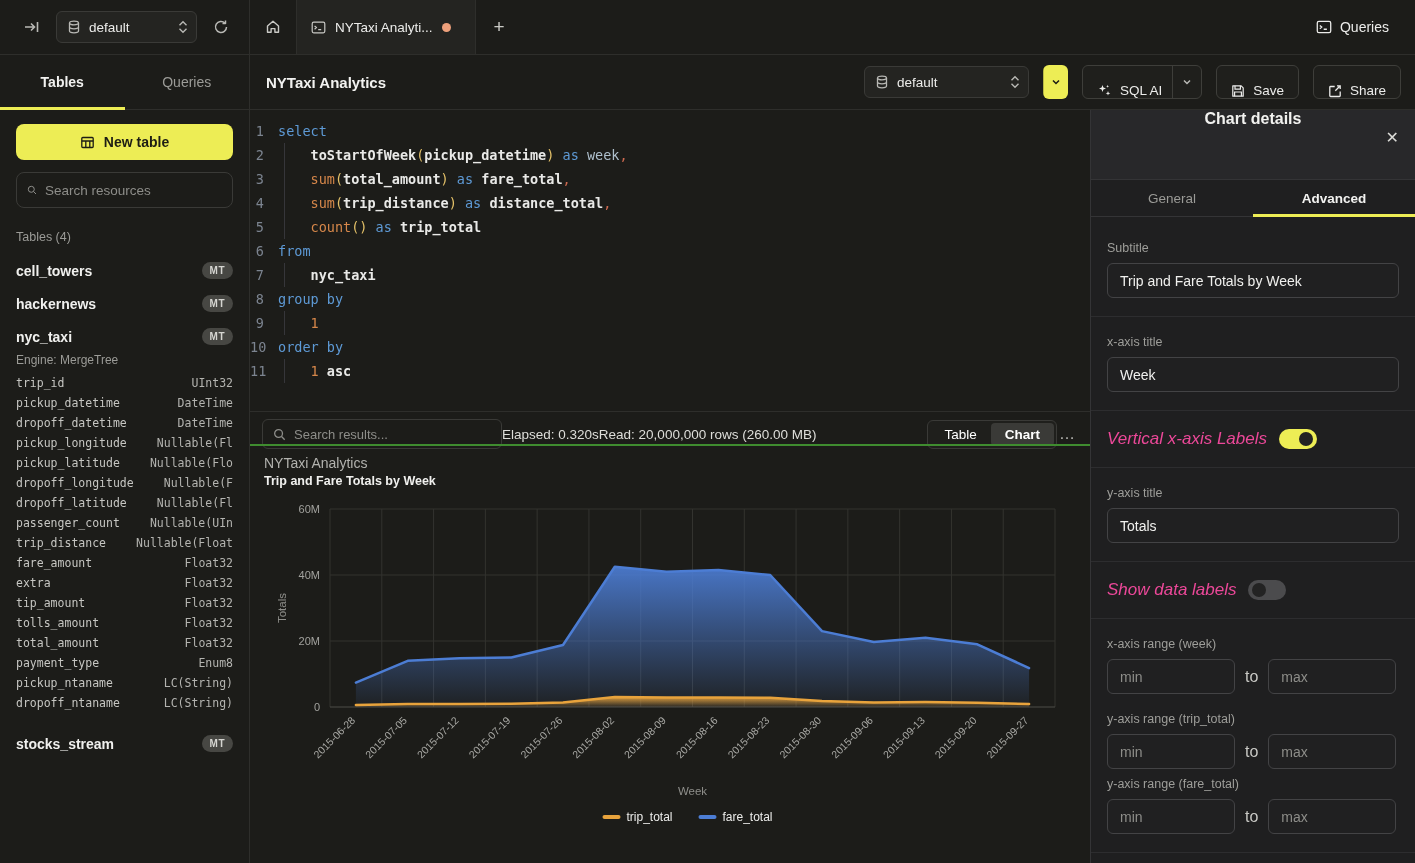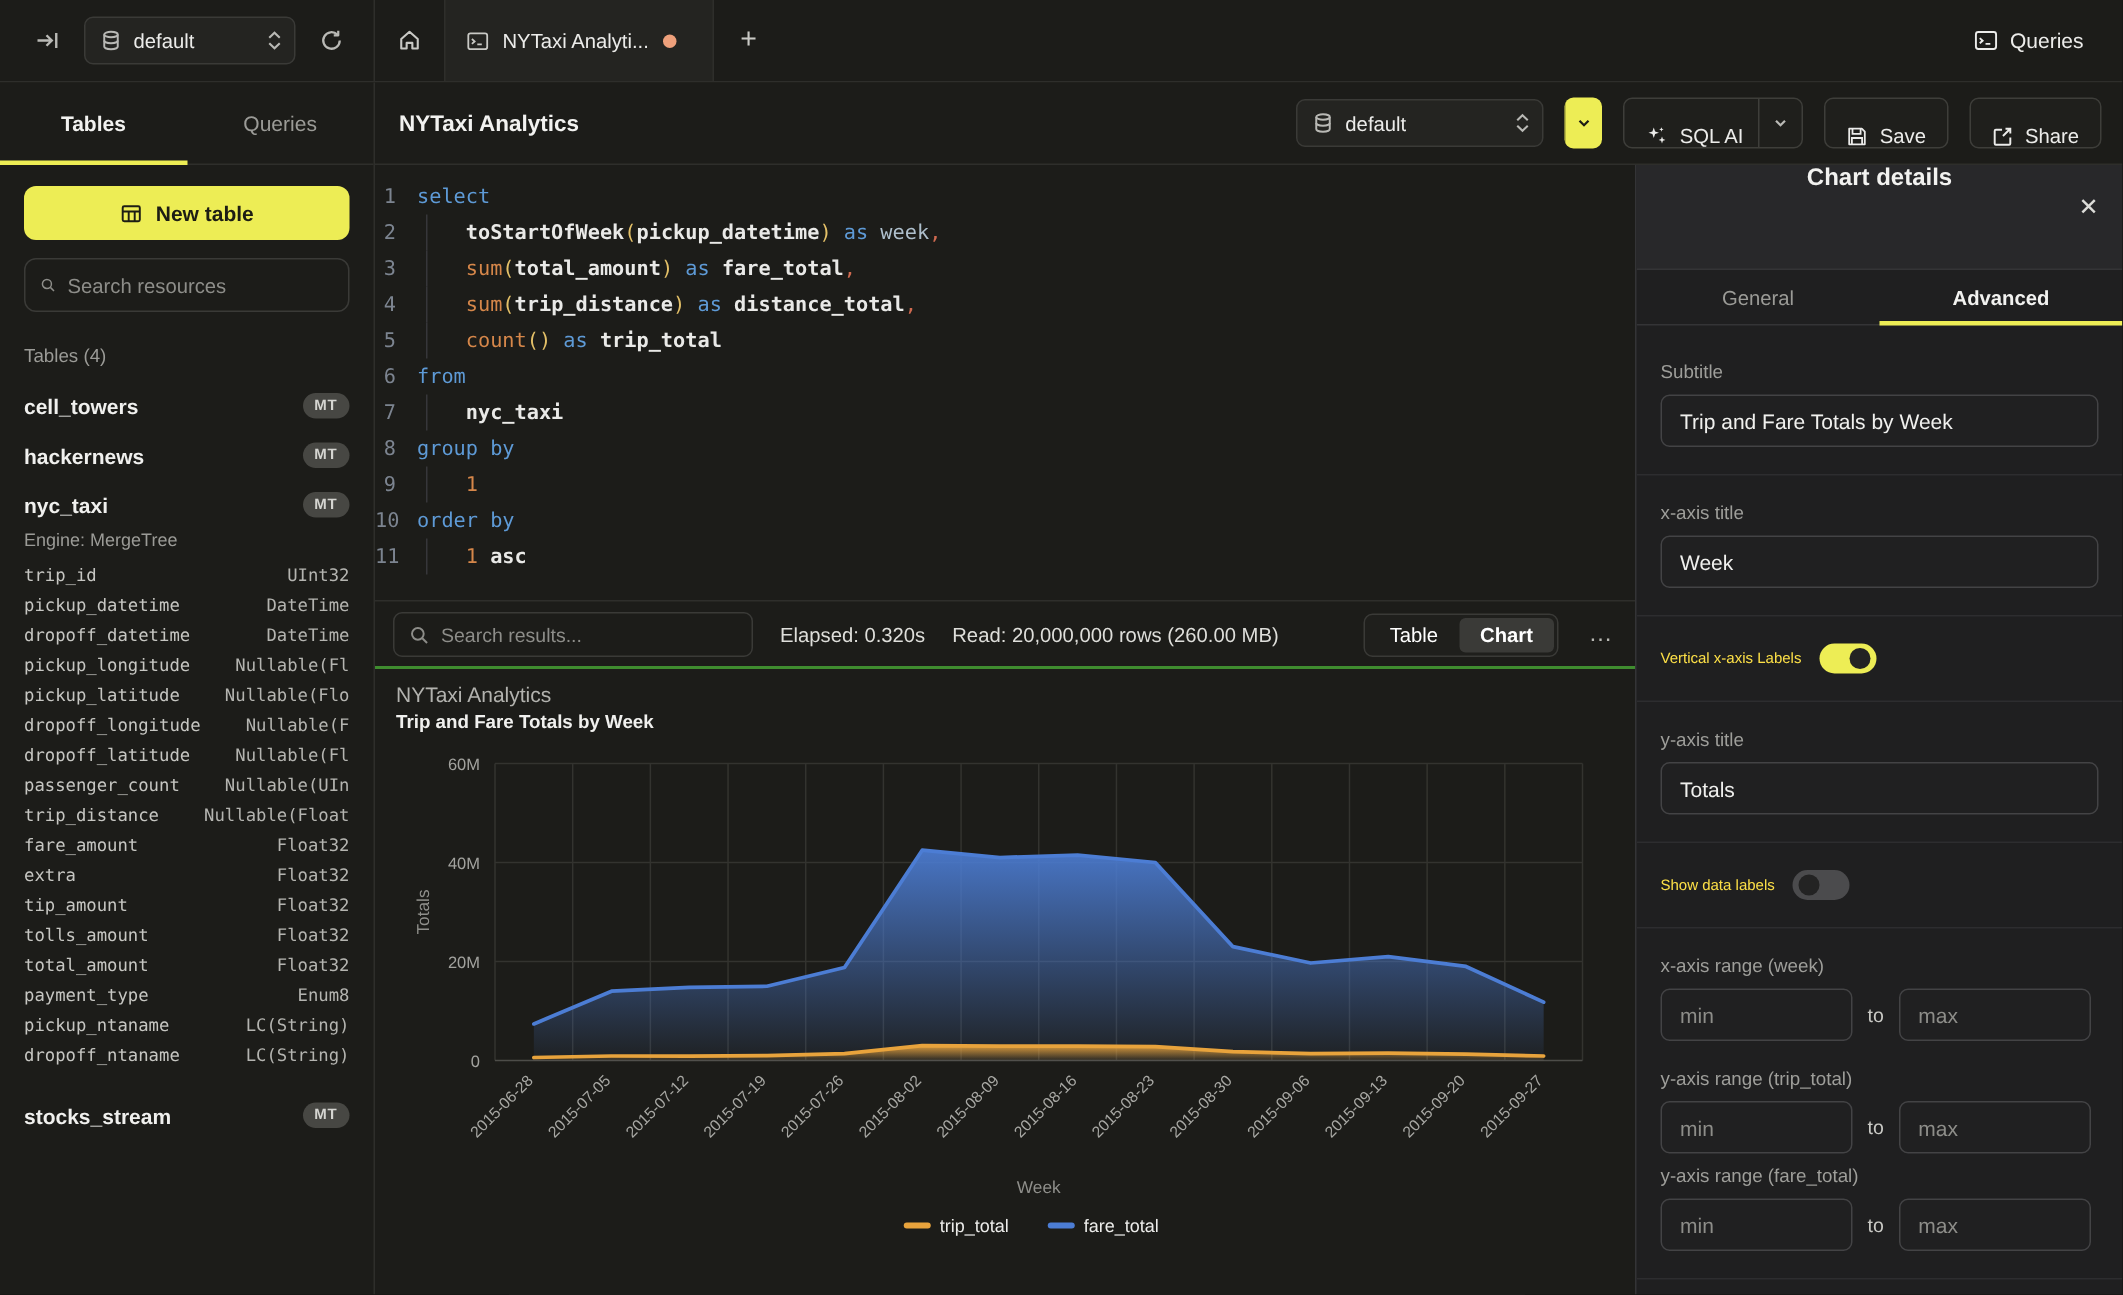--- a/index.html
+++ b/index.html
@@ -63,21 +63,21 @@
   .code-line.indented::before { content:""; position:absolute; left:34px; top:0; bottom:0; border-left:1px solid #36363a; }
   .tk-kw { color:#5e9ad6; }
   .tk-fn { color:#d6874a; }
   .tk-id { color:#e9e9e7; font-weight:bold; }
   .tk-pr { color:#e3c068; }
   .tk-cm { color:#cf6a50; }
   .tk-num { color:#d6874a; }
   .tk-al { color:#aebfcc; }
 
   
-  .results-bar { position:absolute; left:0; top:290px; width:840px; height:45px; display:flex; align-items:center; padding:0 12px; gap:18px; border-top:1px solid #2e2e2b; }
+  .results-bar { position:absolute; left:0; top:301px; width:840px; height:45px; display:flex; align-items:center; padding:0 12px; border-top:1px solid #2e2e2b; }
   .results-search { width:240px; height:30px; border:1px solid #3a3a37; border-radius:6px; display:flex; align-items:center; gap:8px; padding:0 10px; color:#8d8d89; }
   .results-search input { flex:1; background:none; border:none; outline:none; color:#ececea; font-size:13px; font-family:inherit; min-width:0; }
   .results-search input::placeholder { color:#8d8d89; }
   .stat { font-size:13.5px; color:#dededa; white-space:nowrap; }
   .view-toggle { margin-left:auto; display:flex; border:1px solid #3a3a37; border-radius:6px; padding:2px; background:#1f1f1c; }
   .seg { padding:4px 14px; font-size:13.5px; color:#ffffff; border-radius:4px; cursor:pointer; }
   .seg.active { background:#3a3a37; font-weight:bold; }
   .more-btn { color:#b9b9b5; font-size:16px; letter-spacing:1px; cursor:pointer; padding:0 2px; }
   .run-ok-line { position:absolute; left:0; top:334px; width:840px; height:2px; background:#3f8c2f; }
 
@@ -99,30 +99,30 @@
   .panel-tabs { height:37px; display:flex; border-bottom:1px solid #343436; }
   .panel-tab { flex:1; display:flex; align-items:center; justify-content:center; font-size:13.5px; color:#9b9b97; cursor:pointer; position:relative; }
   .panel-tab.active { color:#f2f2f0; font-weight:bold; }
   .panel-tab.active::after { content:""; position:absolute; left:0; right:0; bottom:-1px; height:3px; background:#eded55; }
   .panel-body { padding:24px 16px 16px; }
   .fld-lbl { font-size:12.5px; color:#9e9e9a; margin-bottom:8px; }
   .fld-input { width:100%; height:35px; background:#202021; border:1px solid #434345; border-radius:6px; color:#f0f0ee; font-size:14px; padding:0 12px; font-family:inherit; outline:none; }
   .fld-input::placeholder { color:#8d8d89; }
   .p-divider { border-top:1px solid #2d2d2f; margin:18px -16px 18px; }
   .toggle-row { display:flex; align-items:center; gap:12px; }
-  .toggle-row .lbl { font-size:10px; color:#fde047; }
+  .toggle-row .lbl { font-size:17px; color:#ec4899;font-style:italic; }
   .toggle { width:38px; height:20px; border-radius:10px; position:relative; cursor:pointer; flex:0 0 38px; }
   .toggle.on { background:#eded55; }
   .toggle.off { background:#4b4b4d; }
   .toggle .knob { position:absolute; top:3px; width:14px; height:14px; border-radius:50%; background:#232323; }
   .toggle.on .knob { right:4px; }
   .toggle.off .knob { left:4px; }
   .range-row { display:flex; align-items:center; gap:10px; }
   .range-row .fld-input { width:128px; flex:0 0 128px; }
-  .range-row .to { font-size:13px; color:#c9c9c5; }
+  .range-row .to { font-size:16px; color:#c9c9c5; }
   .mb8 { margin-bottom:8px; } .mb18 { margin-bottom:18px; }
   .tight { margin-top:10px; }
 
   svg.ic { display:block; }
 </style>
 </head>
 <body>
 
 <div class="app">
 

